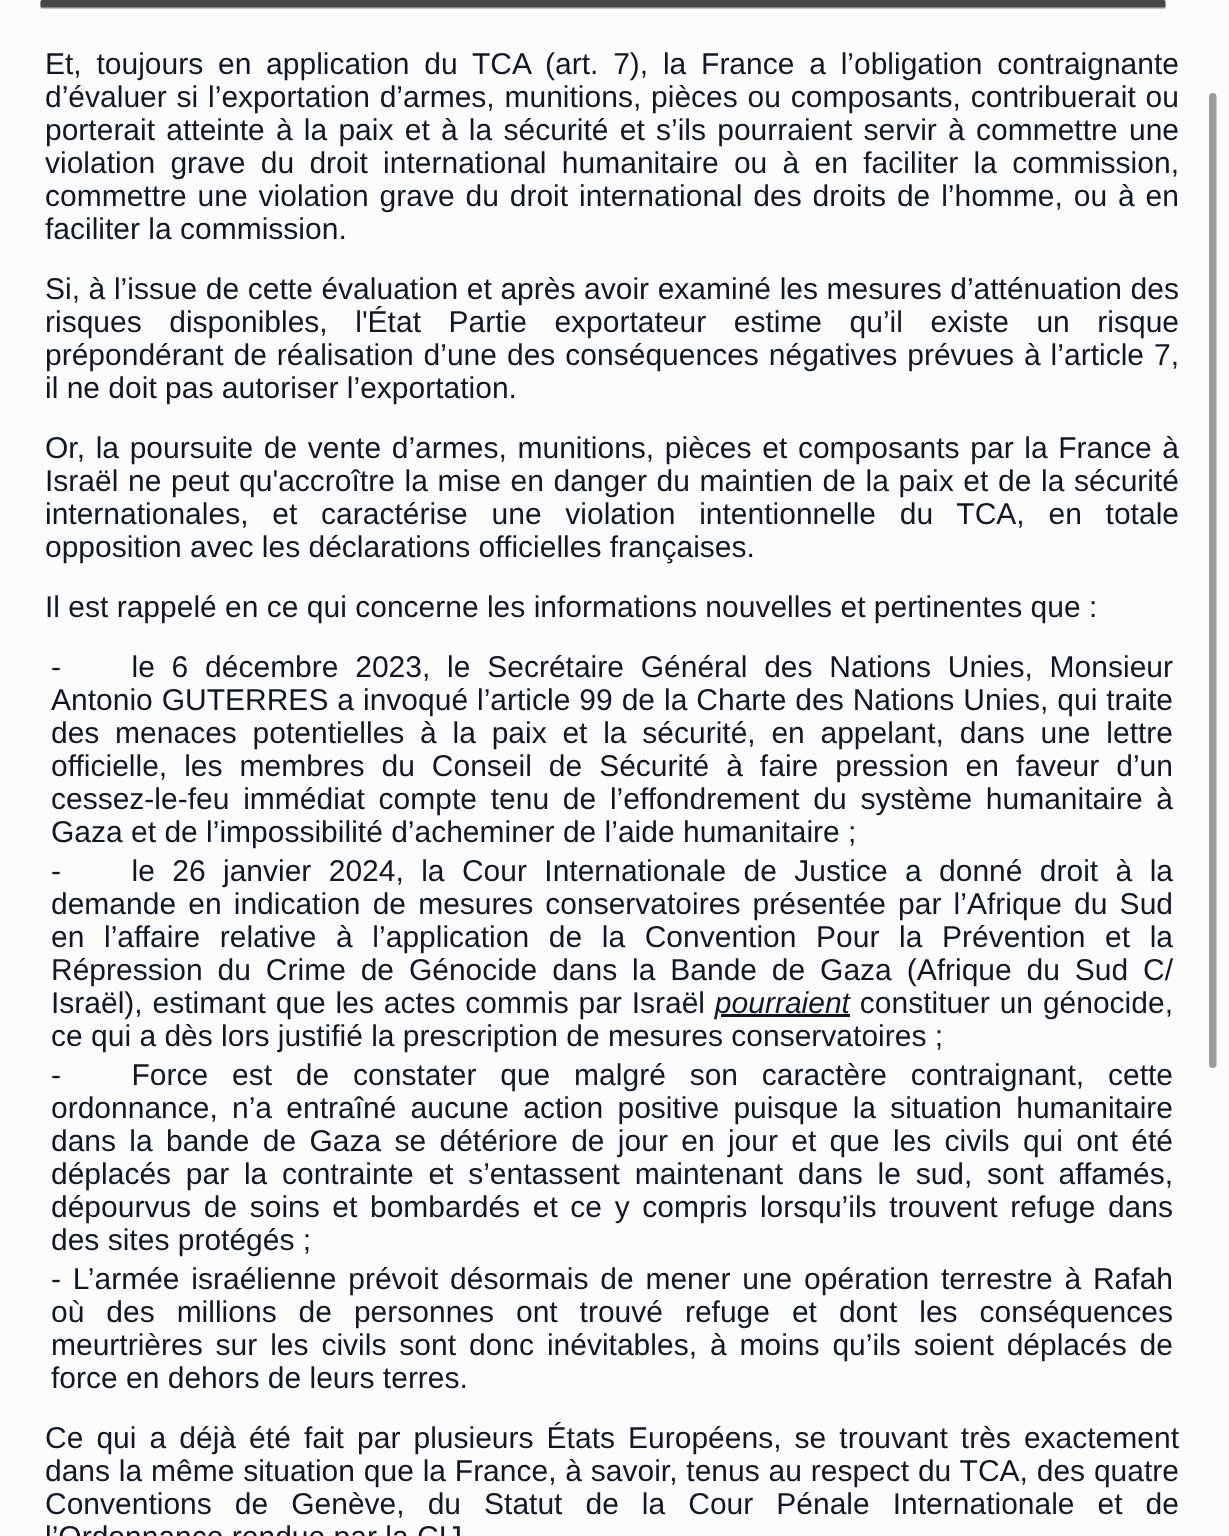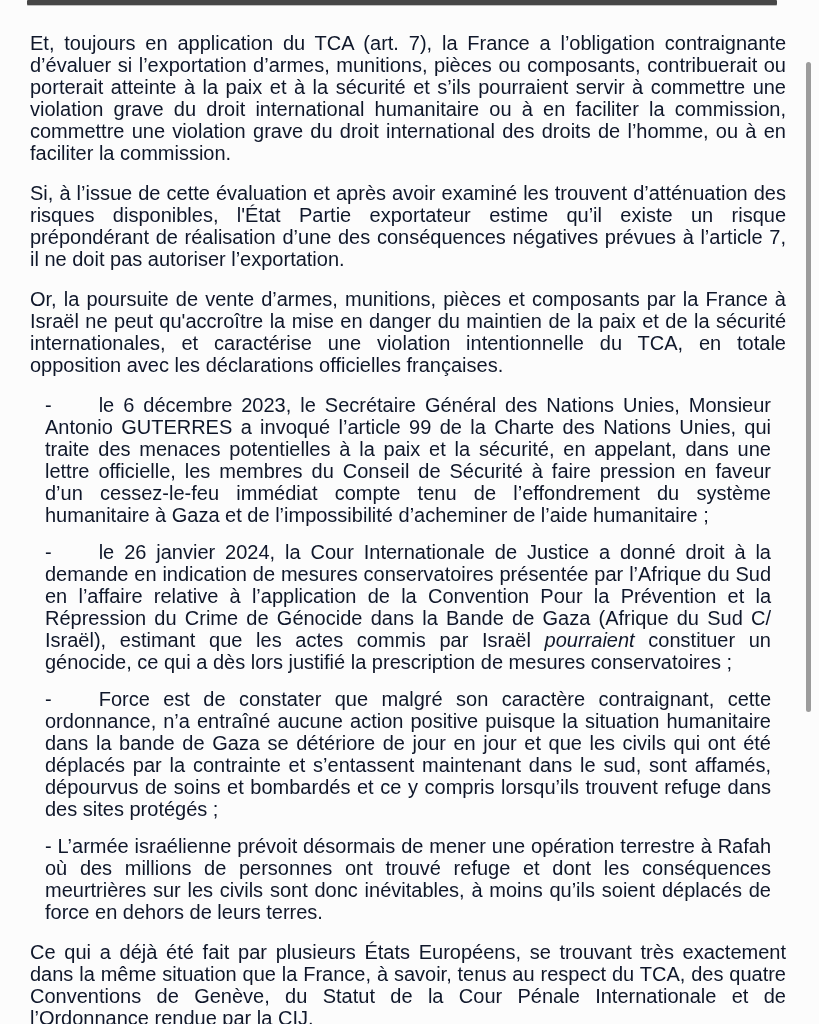--- a/index.html
+++ b/index.html
@@ -31,34 +31,35 @@
     position: absolute;
     top: 32px; left: 30px;
     width: 756px;
     color: #0f172a;
     font-size: 20px;
     line-height: 22px;
     text-align: justify;
   }
   .doc p { margin: 0 0 18px 0; }
   .doc .bullet-list { margin: 0 0 18px 0; }
-  .doc .bullet-list p { margin: 15px; }
+  .doc .bullet-list p { margin: 4px; }
   .tab { display: inline-block; width: 47px; }
-  .em-underline { font-style: italic; }
+  .em-underline { font-style: italic; text-decoration: underline; }
 </style>
 </head>
 <body>
 
 <div class="top-bar"></div>
 <div class="scrollbar-thumb"></div>
 
 <main class="doc">
   <p>Et, toujours en application du TCA (art. 7), la France a l’obligation contraignante d’évaluer si l’exportation d’armes, munitions, pièces ou composants, contribuerait ou porterait atteinte à la paix et à la sécurité et s’ils pourraient servir à commettre une violation grave du droit international humanitaire ou à en faciliter la commission, commettre une violation grave du droit international des droits de l’homme, ou à en faciliter la commission.</p>
-  <p>Si, à l’issue de cette évaluation et après avoir examiné les trouvent d’atténuation des risques disponibles, l'État Partie exportateur estime qu’il existe un risque prépondérant de réalisation d’une des conséquences négatives prévues à l’article 7, il ne doit pas autoriser l’exportation.</p>
+  <p>Si, à l’issue de cette évaluation et après avoir examiné les mesures d’atténuation des risques disponibles, l'État Partie exportateur estime qu’il existe un risque prépondérant de réalisation d’une des conséquences négatives prévues à l’article 7, il ne doit pas autoriser l’exportation.</p>
   <p>Or, la poursuite de vente d’armes, munitions, pièces et composants par la France à Israël ne peut qu'accroître la mise en danger du maintien de la paix et de la sécurité internationales, et caractérise une violation intentionnelle du TCA, en totale opposition avec les déclarations officielles françaises.</p>
+  <p>Il est rappelé en ce qui concerne les informations nouvelles et pertinentes que :</p>
 
   <div class="bullet-list">
     <p><span class="marker">-</span><span class="tab"></span><span>le 6 décembre 2023, le Secrétaire Général des Nations Unies, Monsieur Antonio GUTERRES a invoqué l’article 99 de la Charte des Nations Unies, qui traite des menaces potentielles à la paix et la sécurité, en appelant, dans une lettre officielle, les membres du Conseil de Sécurité à faire pression en faveur d’un cessez-le-feu immédiat compte tenu de l’effondrement du système humanitaire à Gaza et de l’impossibilité d’acheminer de l’aide humanitaire ;</span></p>
     <p><span class="marker">-</span><span class="tab"></span><span>le 26 janvier 2024, la Cour Internationale de Justice a donné droit à la demande en indication de mesures conservatoires présentée par l’Afrique du Sud en l’affaire relative à l’application de la Convention Pour la Prévention et la Répression du Crime de Génocide dans la Bande de Gaza (Afrique du Sud C/ Israël), estimant que les actes commis par Israël </span><span class="em-underline">pourraient</span><span> constituer un génocide, ce qui a dès lors justifié la prescription de mesures conservatoires ;</span></p>
     <p><span class="marker">-</span><span class="tab"></span><span>Force est de constater que malgré son caractère contraignant, cette ordonnance, n’a entraîné aucune action positive puisque la situation humanitaire dans la bande de Gaza se détériore de jour en jour et que les civils qui ont été déplacés par la contrainte et s’entassent maintenant dans le sud, sont affamés, dépourvus de soins et bombardés et ce y compris lorsqu’ils trouvent refuge dans des sites protégés ;</span></p>
     <p><span class="marker">-</span> <span>L’armée israélienne prévoit désormais de mener une opération terrestre à Rafah où des millions de personnes ont trouvé refuge et dont les conséquences meurtrières sur les civils sont donc inévitables, à moins qu’ils soient déplacés de force en dehors de leurs terres.</span></p>
   </div>
 
   <p>Ce qui a déjà été fait par plusieurs États Européens, se trouvant très exactement dans la même situation que la France, à savoir, tenus au respect du TCA, des quatre Conventions de Genève, du Statut de la Cour Pénale Internationale et de l’Ordonnance rendue par la CIJ.</p>
 </main>

